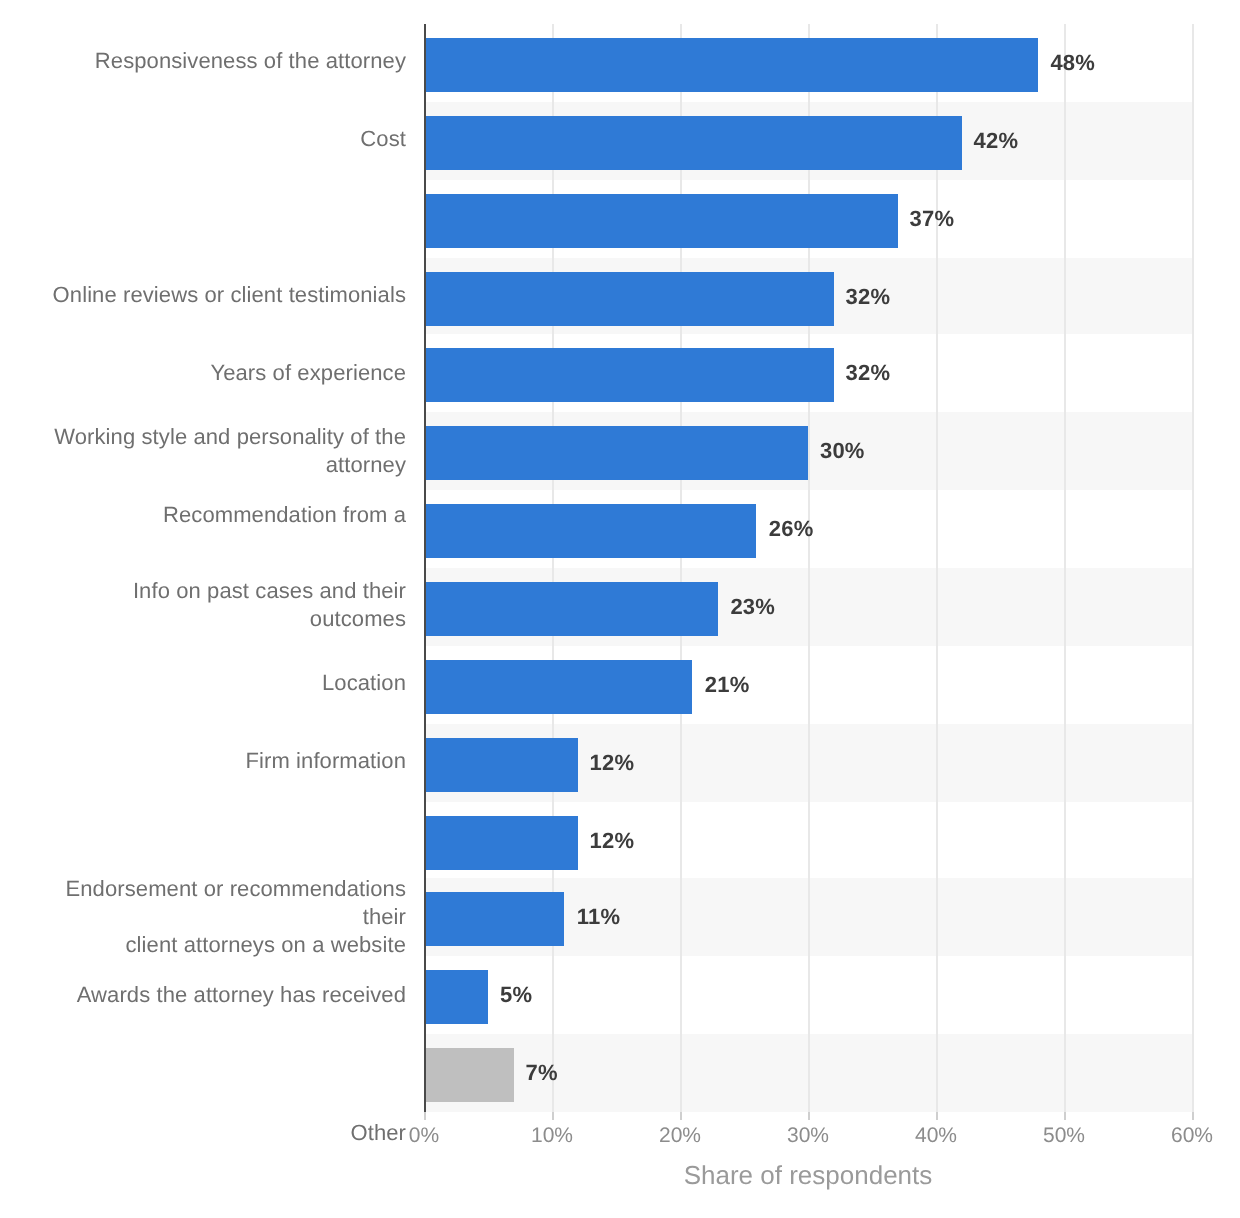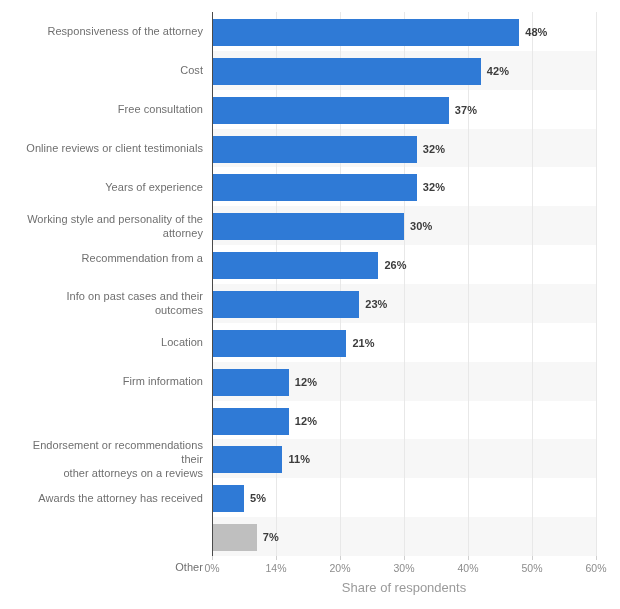--- a/index.html
+++ b/index.html
@@ -204,23 +204,20 @@
 
   <div class="axis-y"></div>
 
   <div class="cat-labels" id="cats-layer">
       <div class="cat-label" style="top: 12.4286px;">
         <span class="ln">Responsiveness of the attorney</span>
       </div>
       <div class="cat-label" style="top: 51.2857px;">
         <span class="ln">Cost</span>
       </div>
-      <div class="cat-label" style="top: 90.1429px;">
-        <span class="ln">Free consultation</span>
-      </div>
       <div class="cat-label" style="top: 129px;">
         <span class="ln">Online reviews or client testimonials</span>
       </div>
       <div class="cat-label" style="top: 167.857px;">
         <span class="ln">Years of experience</span>
       </div>
       <div class="cat-label" style="top: 199.714px;">
         <span class="ln">Working style and personality of the</span>
         <span class="ln">attorney</span>
       </div>
@@ -233,35 +230,35 @@
       </div>
       <div class="cat-label" style="top: 323.286px;">
         <span class="ln">Location</span>
       </div>
       <div class="cat-label" style="top: 362.143px;">
         <span class="ln">Firm information</span>
       </div>
       <div class="cat-label" style="top: 425.857px;">
         <span class="ln">Endorsement or recommendations</span>
         <span class="ln">their</span>
-        <span class="ln">other attorneys on a reviews</span>
+        <span class="ln">client attorneys on a website</span>
       </div>
       <div class="cat-label" style="top: 478.714px;">
         <span class="ln">Awards the attorney has received</span>
       </div>
       <div class="cat-label" style="top: 517.571px; margin-top: 30px;">
         <span class="ln">Other</span>
       </div>
     </div>
 
   <div class="xticks" id="xticks-layer">
       <div class="xtick-mark" style="left: 0px;"></div>
       <div class="xtick" style="left: 0px;">0%</div>
       <div class="xtick-mark" style="left: 64px;"></div>
-      <div class="xtick" style="left: 64px;">14%</div>
+      <div class="xtick" style="left: 64px;">10%</div>
       <div class="xtick-mark" style="left: 128px;"></div>
       <div class="xtick" style="left: 128px;">20%</div>
       <div class="xtick-mark" style="left: 192px;"></div>
       <div class="xtick" style="left: 192px;">30%</div>
       <div class="xtick-mark" style="left: 256px;"></div>
       <div class="xtick" style="left: 256px;">40%</div>
       <div class="xtick-mark" style="left: 320px;"></div>
       <div class="xtick" style="left: 320px;">50%</div>
       <div class="xtick-mark" style="left: 384px;"></div>
       <div class="xtick" style="left: 384px;">60%</div>

